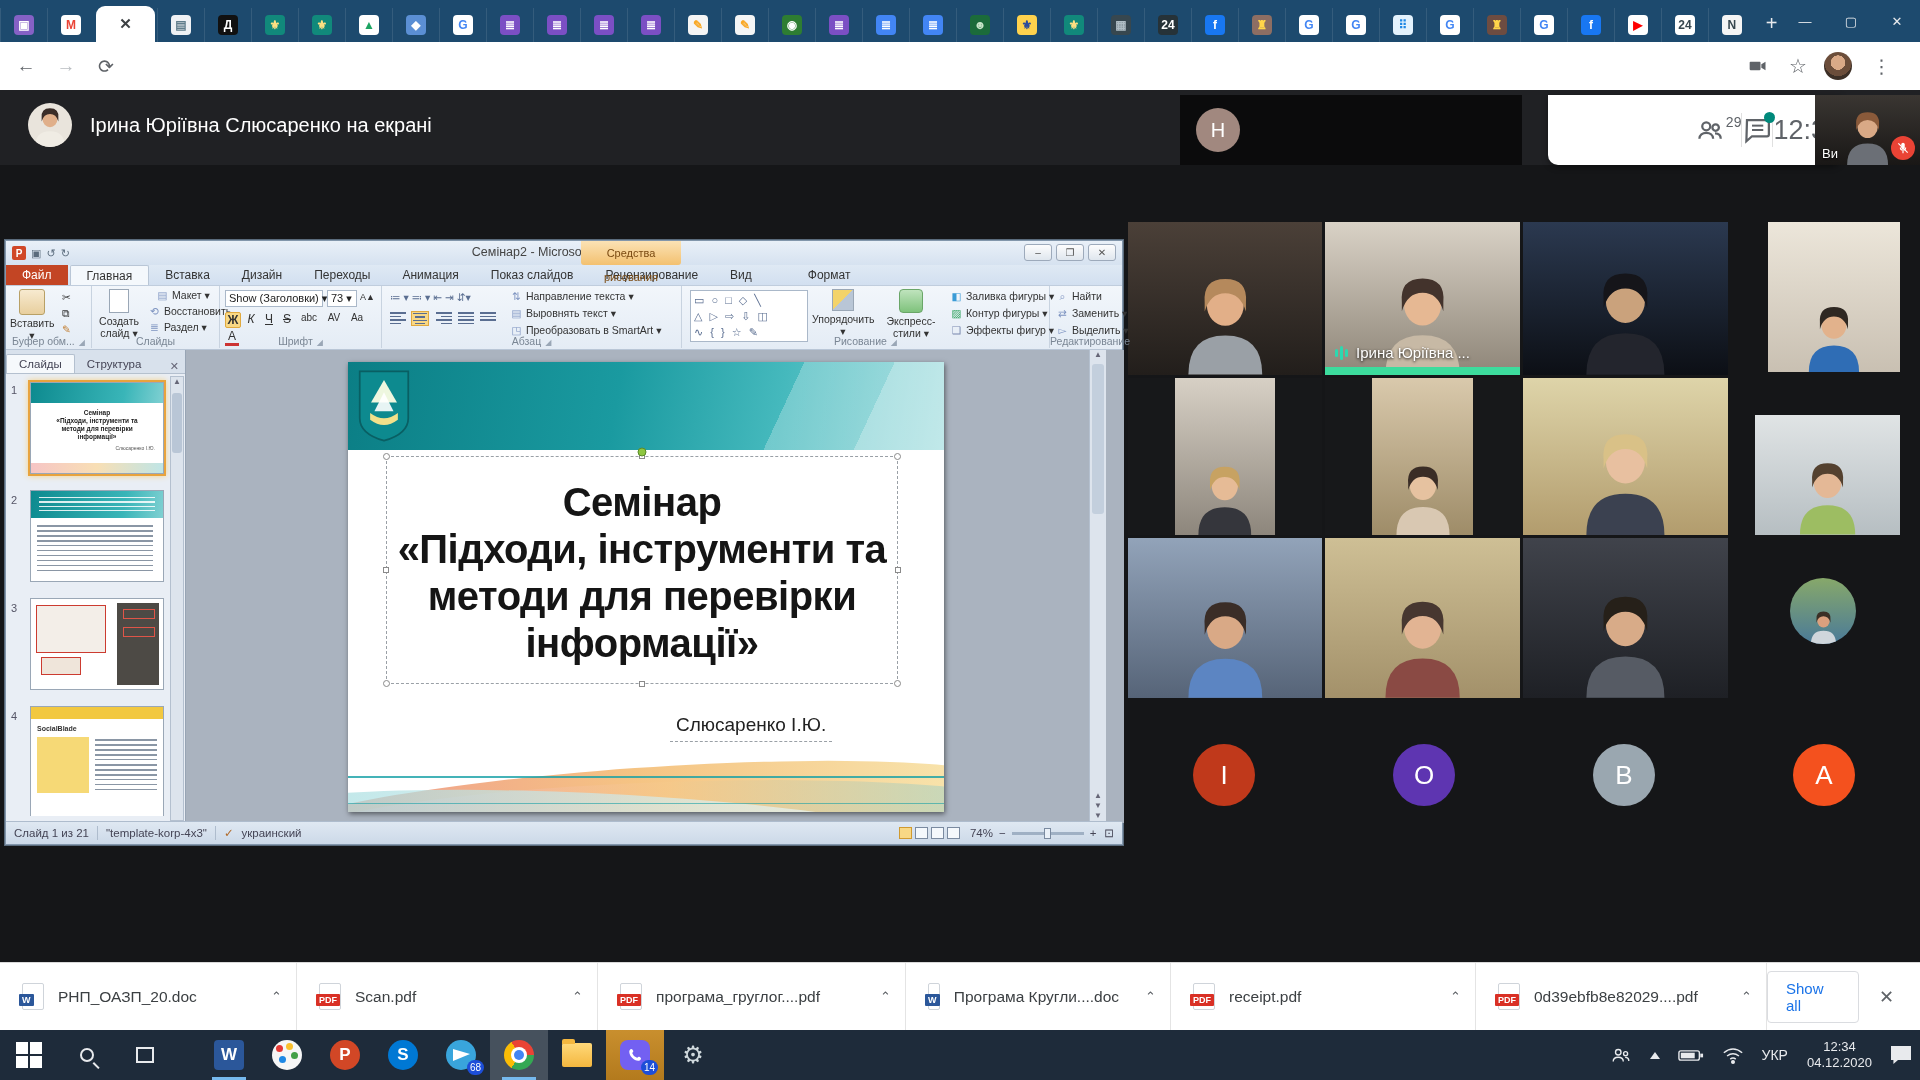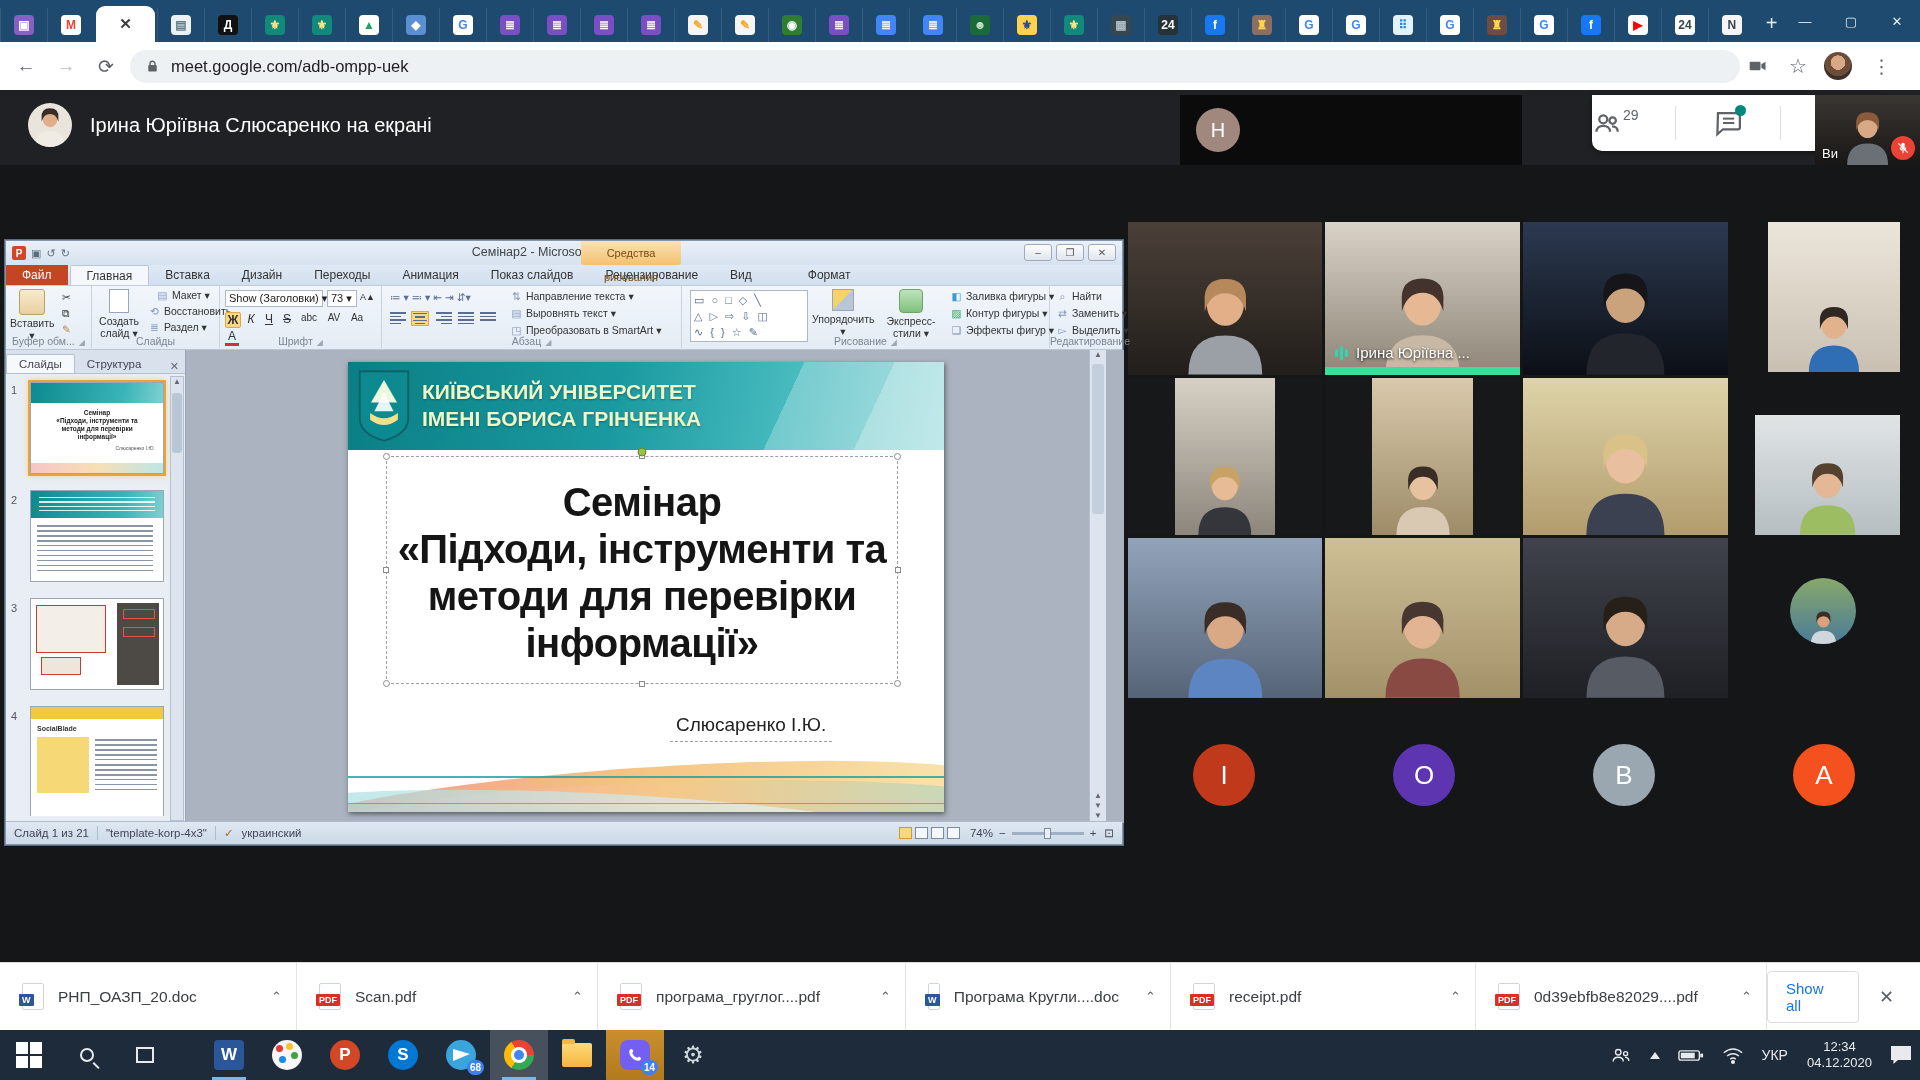--- a/index.html
+++ b/index.html
@@ -39,23 +39,23 @@
   #meet { position:absolute; left:0; top:90px; width:1920px; height:872px; background:#151618; }
   #meet-header { position:absolute; left:0; top:0; width:1920px; height:75px; background:#202124; }
   #presenter { position:absolute; left:28px; top:13px; display:flex; align-items:center; }
   #presenter .pav { width:44px; height:44px; border-radius:50%; overflow:hidden; background:#e9e4dc; }
   #presenter-name { margin-left:18px; color:#fff; font-size:20px; }
   #toast { position:absolute; left:1180px; top:5px; width:342px; height:70px; background:#0b0b0c;
     display:flex; align-items:center; }
   #toast .tav { width:44px; height:44px; border-radius:50%; background:#a1887f; color:#fff;
     display:flex; align-items:center; justify-content:center; font-size:20px; margin:0 14px 0 16px; }
   #toast .l1 { color:#fff; font-size:17px; } #toast .l2 { color:#e8eaed; font-size:15px; margin-top:3px; }
-  #meetcard { position:absolute; left:1592px; top:5px; width:293px; height:56px; background:#fff;
+  #meetcard { position:absolute; left:1548px; top:5px; width:293px; height:70px; background:#fff;
     border-radius:0 0 10px 10px; box-shadow:0 2px 6px rgba(0,0,0,.4); display:flex; align-items:center;
-    justify-content:space-between; }
+    justify-content:flex-end; }
   .mc-sep { width:1px; height:34px; background:#e0e0e0; }
   .mc-item { display:flex; align-items:center; cursor:pointer; position:relative; }
   .mc-item svg { width:30px; height:30px; }
   #ppl-count { font-size:14px; color:#5f6368; position:relative; top:-8px; margin-left:1px; }
   #chat-dot { position:absolute; right:-3px; top:-3px; width:11px; height:11px; border-radius:50%; background:#00897b; }
   #meet-clock { font-size:27px; color:#5f6368; }
   #selfview { position:absolute; left:1815px; top:5px; width:105px; height:70px; background:#2a2725; overflow:hidden; }
   #selfview .sil { position:absolute; left:18%; bottom:0; width:64%; height:86%; }
   #self-label { position:absolute; left:7px; bottom:4px; color:#fff; font-size:13px; text-shadow:0 1px 2px #000; }
   #self-mic { position:absolute; right:5px; bottom:5px; width:24px; height:24px; border-radius:50%;
@@ -189,22 +189,22 @@
   
   #taskbar { position:absolute; left:0; top:1030px; width:1920px; height:50px; background:#1e2b3a;
     display:flex; align-items:center; }
   .tbtn { width:58px; height:50px; display:flex; align-items:center; justify-content:center; cursor:pointer; position:relative; }
   .tbtn.running::after { content:""; position:absolute; left:12px; right:12px; bottom:0; height:3px; background:#76b9ed; }
   .tbtn.activeapp { background:rgba(255,255,255,.18); }
   .tbtn.flash { background:linear-gradient(#c98f2e,#b37a1d); }
   .appletter { width:30px; height:30px; border-radius:4px; color:#fff; font-weight:bold; font-size:17px;
     display:flex; align-items:center; justify-content:center; }
   .appletter.circle { border-radius:50%; }
-  .badge { position:absolute; right:6px; bottom:5px; min-width:17px; height:15px; background:#3b82f6;
-    color:#fff; font-size:10px; border-radius:8px; display:flex; align-items:center; justify-content:center; padding:0 3px;font-weight:bold; }
+  .badge { position:absolute; right:6px; bottom:5px; min-width:17px; height:15px; background:#1d4ed8;
+    color:#fff; font-size:10px; border-radius:8px; display:flex; align-items:center; justify-content:center; padding:0 3px; }
   #tray { margin-left:auto; display:flex; align-items:center; color:#e8eaed; }
   .trayit { padding:0 9px; display:flex; align-items:center; justify-content:center; cursor:pointer; height:50px; }
   #lang { font-size:14px; }
   #clockbox { text-align:center; font-size:13px; line-height:16px; padding:0 10px; cursor:pointer; }
   #chev-up { width:0; height:0; border-left:5px solid transparent; border-right:5px solid transparent;
     border-bottom:7px solid #e8eaed; }
   #actioncenter { width:20px; height:18px; background:#e8eaed;
     clip-path:polygon(0 0,100% 0,100% 78%,35% 78%,12% 100%,12% 78%,0 78%); }
 
   
@@ -356,27 +356,20 @@
     <div class="wc">—</div>
     <div class="wc">▢</div>
     <div class="wc">✕</div>
   </div>
 </div>
 
 <div id="toolbar">
   <div class="navbtn" style="left:10px;">←</div>
   <div class="navbtn" style="left:50px; color:#b8bcc0;">→</div>
   <div class="navbtn" style="left:90px;">⟳</div>
-  <div id="urlpill">
-    <svg viewBox="0 0 24 24">
-        <rect x="6" y="10" width="12" height="9" rx="1.5" fill="#5f6368"></rect>
-        <path d="M8.5 10V8a3.5 3.5 0 0 1 7 0v2" stroke="#5f6368" stroke-width="2" fill="none"></path>
-      </svg>
-    <span id="url">meet.google.com/adb-ompp-uek</span>
-  </div>
   <div class="navbtn" id="tb-cam">
     <svg viewBox="0 0 24 24" width="20" height="20" fill="#5f6368">
         <path d="M3 7h11a1 1 0 0 1 1 1v8a1 1 0 0 1-1 1H3a1 1 0 0 1-1-1V8a1 1 0 0 1 1-1z"></path>
         <path d="M16 10l5-3v10l-5-3z"></path>
       </svg>
   </div>
   <div class="navbtn" id="tb-star">☆</div>
   <div id="tb-avatar"></div>
   <div class="navbtn" id="tb-menu">⋮</div>
 </div>
@@ -734,24 +727,20 @@
       <div id="canvas">
         <div id="slide">
           <div id="banner">
             <div class="poly1"></div>
             <svg id="crest" viewBox="0 0 60 84">
               <path d="M2 2 H58 V56 Q58 74 30 82 Q2 74 2 56 Z" fill="#0d8a8f" stroke="#095f63" stroke-width="2"></path>
               <path d="M30 12 L45 38 H15 Z" fill="#eef7df"></path>
               <path d="M30 26 L41 48 H19 Z" fill="#ffffff" opacity=".9"></path>
               <path d="M14 50 Q30 62 46 50 L46 58 Q30 70 14 58 Z" fill="#f2e08a"></path>
             </svg>
-            <div id="orgname">
-              <div>КИЇВСЬКИЙ УНІВЕРСИТЕТ</div>
-              <div>ІМЕНІ БОРИСА ГРІНЧЕНКА</div>
-            </div>
           </div>
           <div id="titlebox">
             <span class="hndl" style="left:-4px; top:-4px;"></span>
             <span class="hndl" style="right:-4px; top:-4px;"></span>
             <span class="hndl" style="left:-4px; bottom:-4px;"></span>
             <span class="hndl" style="right:-4px; bottom:-4px;"></span>
             <span class="hndl sq" style="left:50%; top:-4px; margin-left:-3px;"></span>
             <span class="hndl sq" style="left:50%; bottom:-4px; margin-left:-3px;"></span>
             <span class="hndl sq" style="left:-4px; top:50%; margin-top:-3px;"></span>
             <span class="hndl sq" style="right:-4px; top:50%; margin-top:-3px;"></span>

